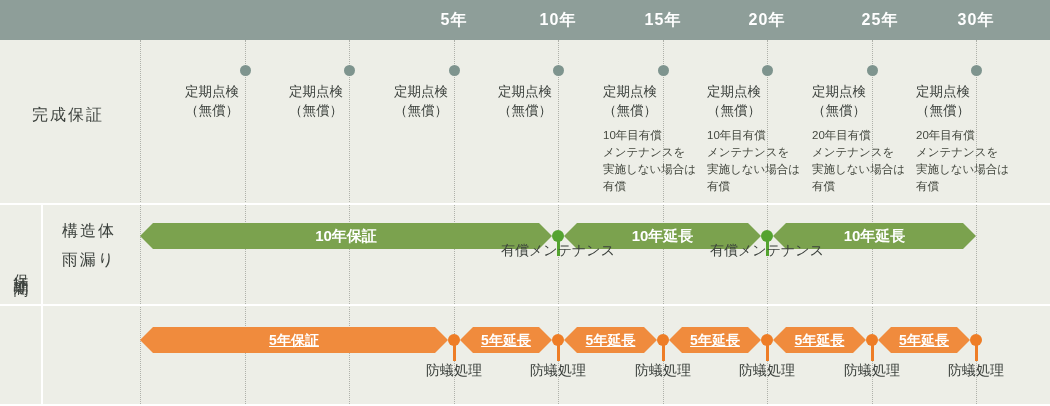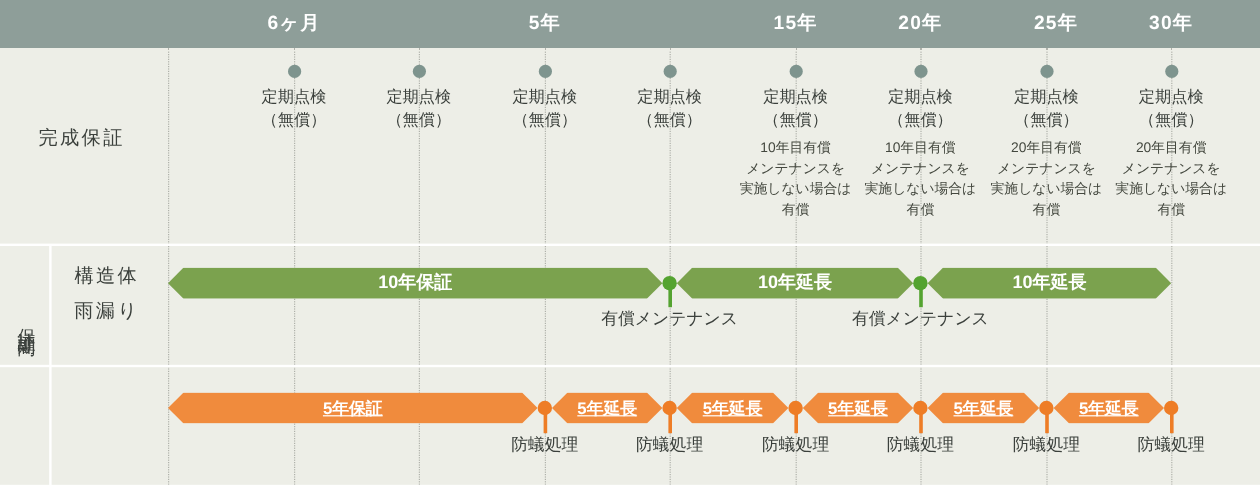--- a/index.html
+++ b/index.html
@@ -22,50 +22,50 @@
   
   .row-label{position:absolute;z-index:3;font-size:16px;letter-spacing:2px;text-align:center;white-space:pre-line;}
   .lbl-kansei{left:8px;top:105px;width:120px;}
   .lbl-struct{left:41px;top:216px;width:96px;line-height:29px;}
   .lbl-termite{left:41px;top:341px;width:96px;}
   .side-label{position:absolute;left:0;top:262px;width:41px;z-index:3;
     writing-mode:vertical-rl;text-orientation:upright;font-size:15px;letter-spacing:3px;
     display:flex;justify-content:center;}
   .side-label span{margin:0 auto;}
   
-  .ins{position:absolute;top:54px;width:120px;text-align:center;z-index:3;}
+  .ins{position:absolute;top:65px;width:120px;z-index:3;}
   .ins-dot{display:block;width:11px;height:11px;border-radius:50%;
     background:var(--inspection-dot,#7E948E);margin:0 auto 6px auto;}
   .ins-title{font-size:13.5px;line-height:19px;white-space:pre-line;}
   .ins-note{margin-top:7px;font-size:11.5px;line-height:17px;white-space:pre-line;color:#44483F;}
   
   .bar{position:absolute;height:26px;line-height:26px;text-align:center;color:#fff;
     font-weight:bold;z-index:3;
     clip-path:polygon(13px 0,calc(100% - 13px) 0,100% 50%,calc(100% - 13px) 100%,13px 100%,0 50%);}
   .bar-green{top:223px;background:var(--green-bar,#7BA24E);font-size:15px;}
   .bar-orange{top:327px;background:var(--orange-bar,#F08B3D);font-size:14px;text-decoration:underline;}
   
   .ms-dot{position:absolute;width:12px;height:12px;border-radius:50%;z-index:4;}
   .ms-dot.green{top:230px;background:var(--green-dot,#54A330);}
   .ms-dot.orange{top:334px;background:var(--orange-dot,#EE7D26);}
   .ms-stem{position:absolute;width:3px;z-index:3;}
   .ms-stem.green{top:236px;height:20px;background:var(--green-dot,#54A330);}
   .ms-stem.orange{top:340px;height:21px;background:var(--orange-dot,#EE7D26);}
   .ms-label{position:absolute;text-align:center;font-size:14px;z-index:3;}
-  .ms-label.green{top:257px;width:140px;}
+  .ms-label.green{top:242px;width:140px;}
   .ms-label.orange{top:362px;width:100px;}
 </style>
 </head>
 <body>
 
 <div class="stage">
 
   <div class="header">
-    <span class="hlabel" style="left:193px">6ヶ月</span>
     <span class="hlabel" style="left:402px">5年</span>
+    <span class="hlabel" style="left:506px">10年</span>
     <span class="hlabel" style="left:611px">15年</span>
     <span class="hlabel" style="left:715px">20年</span>
     <span class="hlabel" style="left:828px">25年</span>
     <span class="hlabel" style="left:924px">30年</span>
   </div>
 
   <div class="gridline" style="left:140px"></div>
   <div class="gridline" style="left:245px"></div>
   <div class="gridline" style="left:349px"></div>
   <div class="gridline" style="left:454px"></div>

